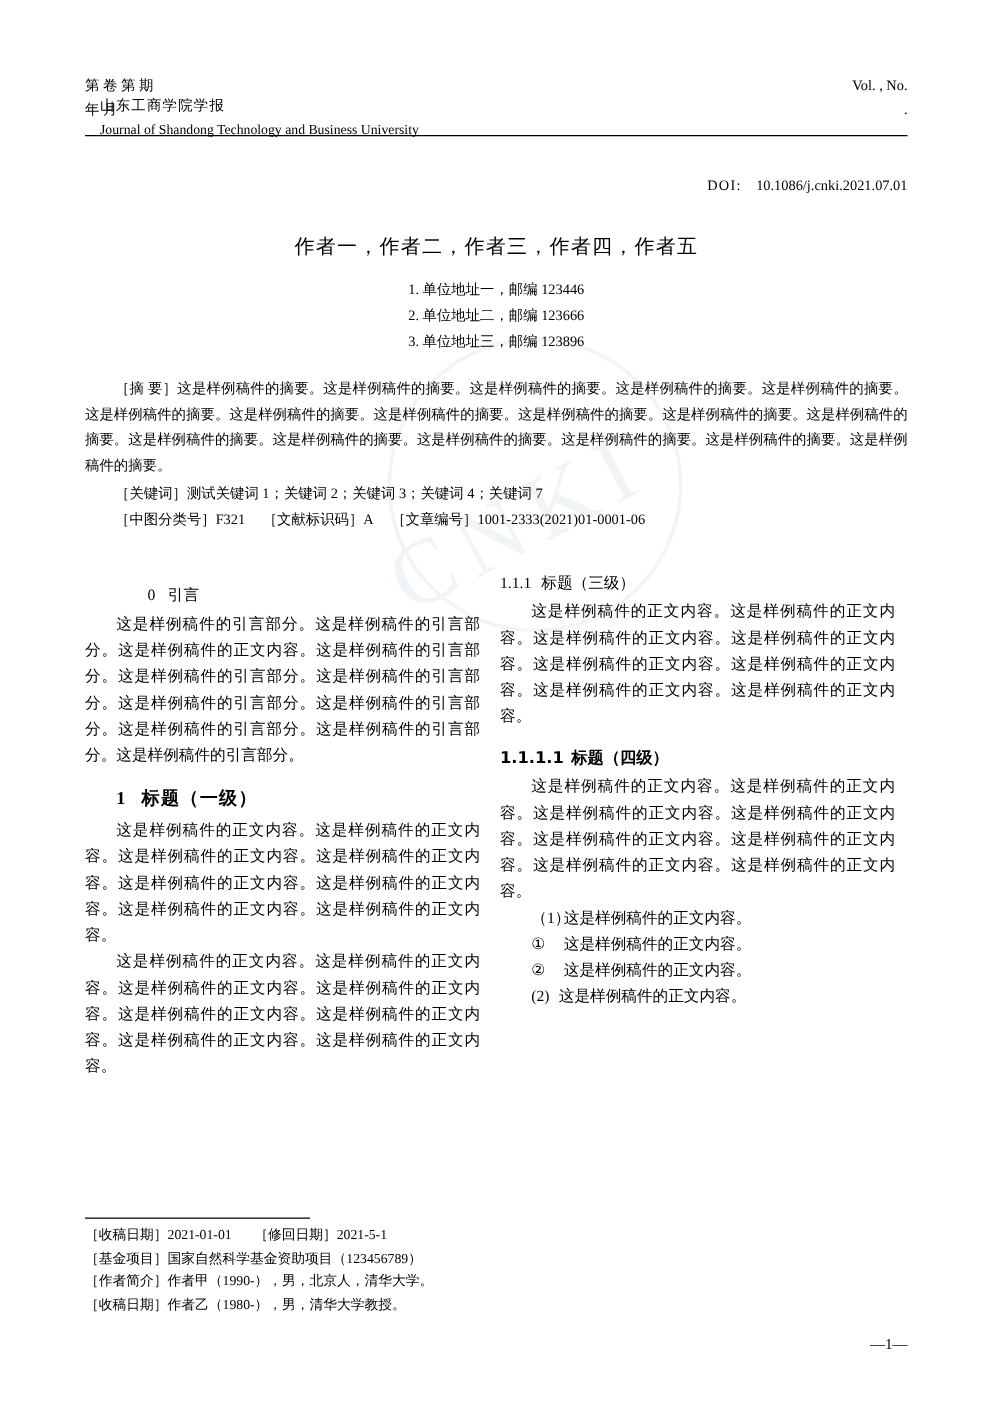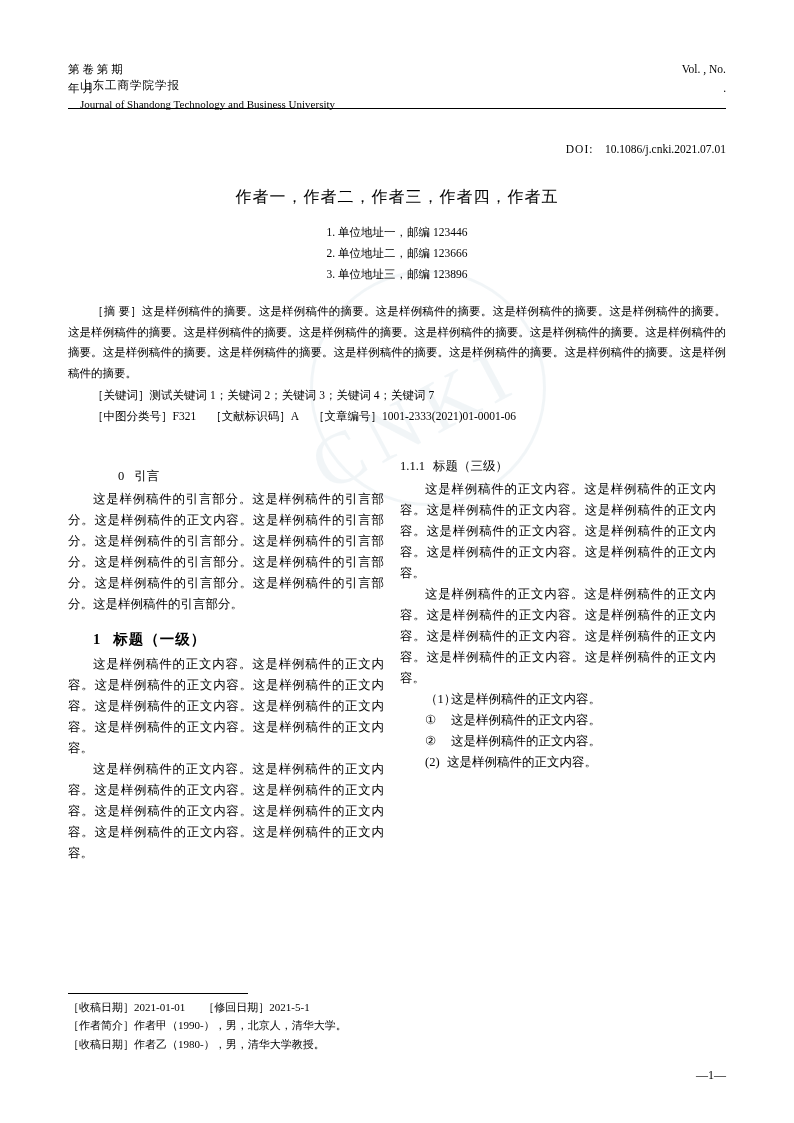--- a/index.html
+++ b/index.html
@@ -293,20 +293,21 @@
         <h2 class="h1"><span class="num" style="margin-right:12px;">1</span><span>标题（一级）</span></h2>
         <p>这是样例稿件的正文内容。这是样例稿件的正文内容。这是样例稿件的正文内容。这是样例稿件的正文内容。这是样例稿件的正文内容。这是样例稿件的正文内容。这是样例稿件的正文内容。这是样例稿件的正文内容。</p>
 
         <p>这是样例稿件的正文内容。这是样例稿件的正文内容。这是样例稿件的正文内容。这是样例稿件的正文内容。这是样例稿件的正文内容。这是样例稿件的正文内容。这是样例稿件的正文内容。这是样例稿件的正文内容。</p>
       </div>
 
       <div class="col">
         <h4 class="h3"><span class="num">1.1.1</span><span>标题（三级）</span></h4>
         <p>这是样例稿件的正文内容。这是样例稿件的正文内容。这是样例稿件的正文内容。这是样例稿件的正文内容。这是样例稿件的正文内容。这是样例稿件的正文内容。这是样例稿件的正文内容。这是样例稿件的正文内容。</p>
 
+        <h5 class="h4"><span class="num">1.1.1.1</span><span>标题（四级）</span></h5>
         <p>这是样例稿件的正文内容。这是样例稿件的正文内容。这是样例稿件的正文内容。这是样例稿件的正文内容。这是样例稿件的正文内容。这是样例稿件的正文内容。这是样例稿件的正文内容。这是样例稿件的正文内容。</p>
 
         <div class="numlist">
           <div class="li-row">
             <span class="marker">（1）</span>
             <span class="txt">这是样例稿件的正文内容。</span>
           </div>
           <div class="li-row">
             <span class="marker">①</span>
             <span class="txt">这是样例稿件的正文内容。</span>
@@ -324,20 +325,23 @@
 
     </div>
   </div>
 
   <div class="footnotes">
     <div class="fn-rule"></div>
     <div>
       <span class="lbl">［收稿日期］</span><span>2021-01-01</span><span class="gap"></span><span class="lbl">［修回日期］</span><span>2021-5-1</span>
     </div>
     <div>
+      <span class="lbl">［基金项目］</span><span>国家自然科学基金资助项目（123456789）</span>
+    </div>
+    <div>
       <span class="lbl">［作者简介］</span><span>作者甲（1990-），男，北京人，清华大学。</span>
     </div>
     <div>
       <span class="lbl">［收稿日期］</span><span>作者乙（1980-），男，清华大学教授。</span>
     </div>
   </div>
 
   <div class="pagenum">—1—</div>
 
 </div>

